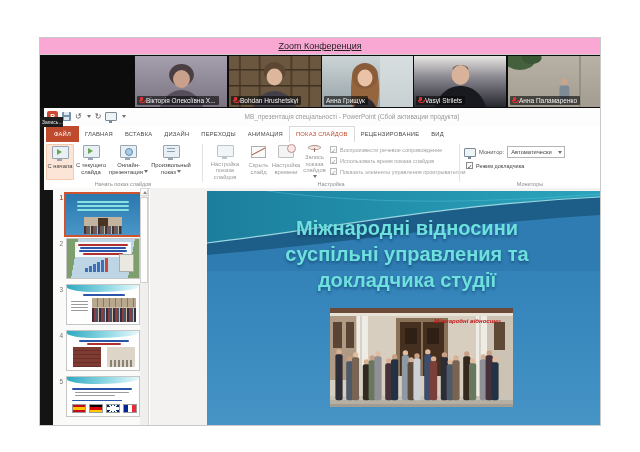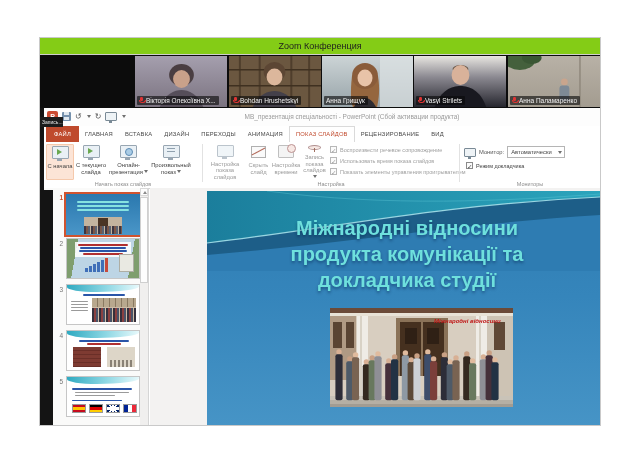--- a/index.html
+++ b/index.html
@@ -1,22 +1,22 @@
 <!DOCTYPE html>
 <html><head>
 <meta charset="utf-8">
 <style>
   html,body{margin:0;padding:0;background:#ffffff;}
   #canvas{position:relative;width:640px;height:452px;background:#ffffff;overflow:hidden;
           font-family:"Liberation Sans",sans-serif;-webkit-font-smoothing:antialiased;}
   
   .zoom-win{position:absolute;left:40px;top:38px;width:560px;height:387px;outline:1px solid #c9c9c9;}
-  .zoom-titlebar{position:absolute;left:0;top:0;width:100%;height:17px;background:#84cc16;
+  .zoom-titlebar{position:absolute;left:0;top:0;width:100%;height:17px;background:#f9a8d4;
                  border-bottom:1px solid #cfcfcd;box-sizing:border-box;text-align:center;
-                 font-size:9px;line-height:16px;color:#1f1f1f;}
+                 font-size:9px;line-height:16px;color:#1f1f1f;text-decoration:underline;}
   .video-strip{position:absolute;left:0;top:17px;width:560px;height:53px;background:#0c0c0c;}
   .tile{position:absolute;top:1px;height:51px;width:92px;overflow:hidden;background:#222;}
   .tile.active{outline:2px solid #8ac73e;outline-offset:-2px;z-index:2;}
   .tile svg{position:absolute;left:0;top:0;width:100%;height:100%;}
   .nameplate{position:absolute;left:2px;bottom:2px;display:flex;align-items:center;gap:2px;
              background:rgba(10,10,10,.62);padding:1px 3px 1px 2px;border-radius:1px;max-width:86px;}
   .nameplate .nm{color:#f2f2f2;font-size:6.5px;line-height:7px;white-space:nowrap;overflow:hidden;}
   .mic{width:5px;height:7px;position:relative;flex:0 0 auto;}
   .mic::before{content:"";position:absolute;left:1.2px;top:0;width:2.4px;height:4px;background:#e03434;border-radius:1.2px;}
   .mic::after{content:"";position:absolute;left:0;top:3px;width:4.8px;height:2.4px;
@@ -440,21 +440,21 @@
               </linearGradient>
             </defs>
             <rect width="393" height="80" fill="url(#tg)"></rect>
             <path d="M0,80 L0,52 C120,38 230,14 393,6 L393,80 Z" fill="#1d5e88"></path>
             <path d="M0,52 C120,38 230,14 393,6" stroke="#aee8ef" stroke-width="1.2" fill="none" opacity="0.85"></path>
             <path d="M60,0 C180,16 300,10 393,3" stroke="#5ec8d8" stroke-width="0.8" fill="none" opacity="0.5"></path>
             <path d="M0,64 C140,52 260,32 393,24 L393,80 L0,80 Z" fill="#2e7cb2"></path>
           </svg>
           <div class="slide-title">
             <div>Міжнародні відносини</div>
-            <div>продукта комунікації та</div>
+            <div>суспільні управления та</div>
             <div>докладчика студії</div>
           </div>
           <div class="slide-photo">
             <svg width="183" height="99" viewBox="0 0 183 99">
               <rect width="183" height="99" fill="#d8cec0"></rect>
               <rect width="183" height="5" fill="#6b4a38"></rect>
               <rect y="5" width="183" height="3" fill="#e8e2d6"></rect>
               <rect y="8" width="26" height="64" fill="#b09a84"></rect>
               <rect x="3" y="14" width="9" height="26" fill="#5a4433"></rect>
               <rect x="16" y="14" width="8" height="26" fill="#5a4433"></rect>

